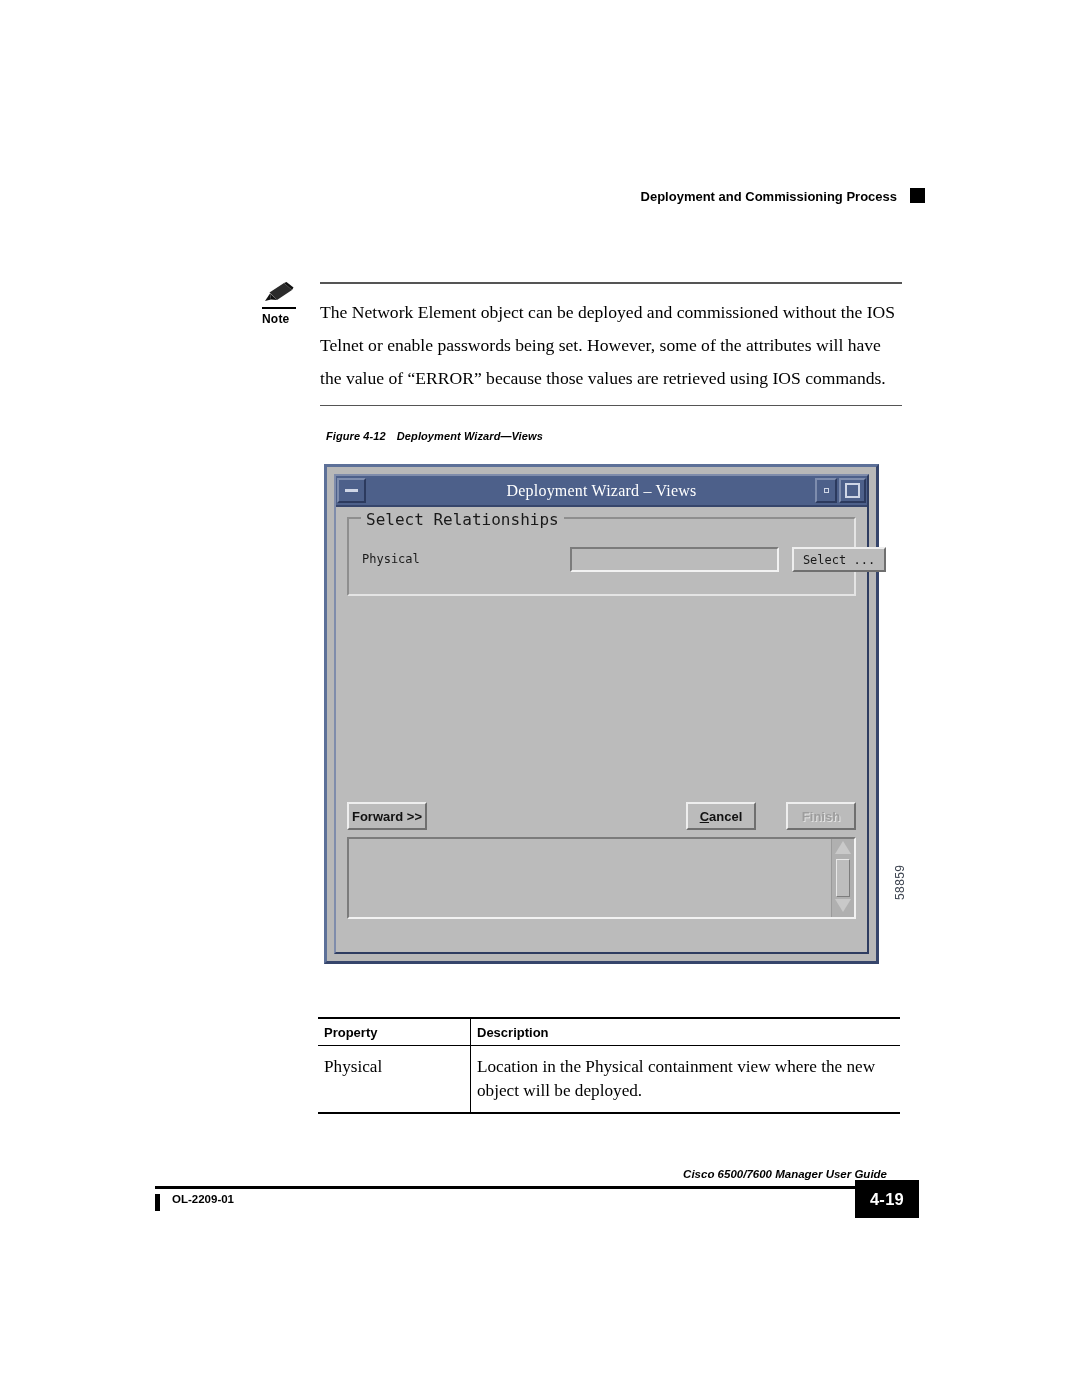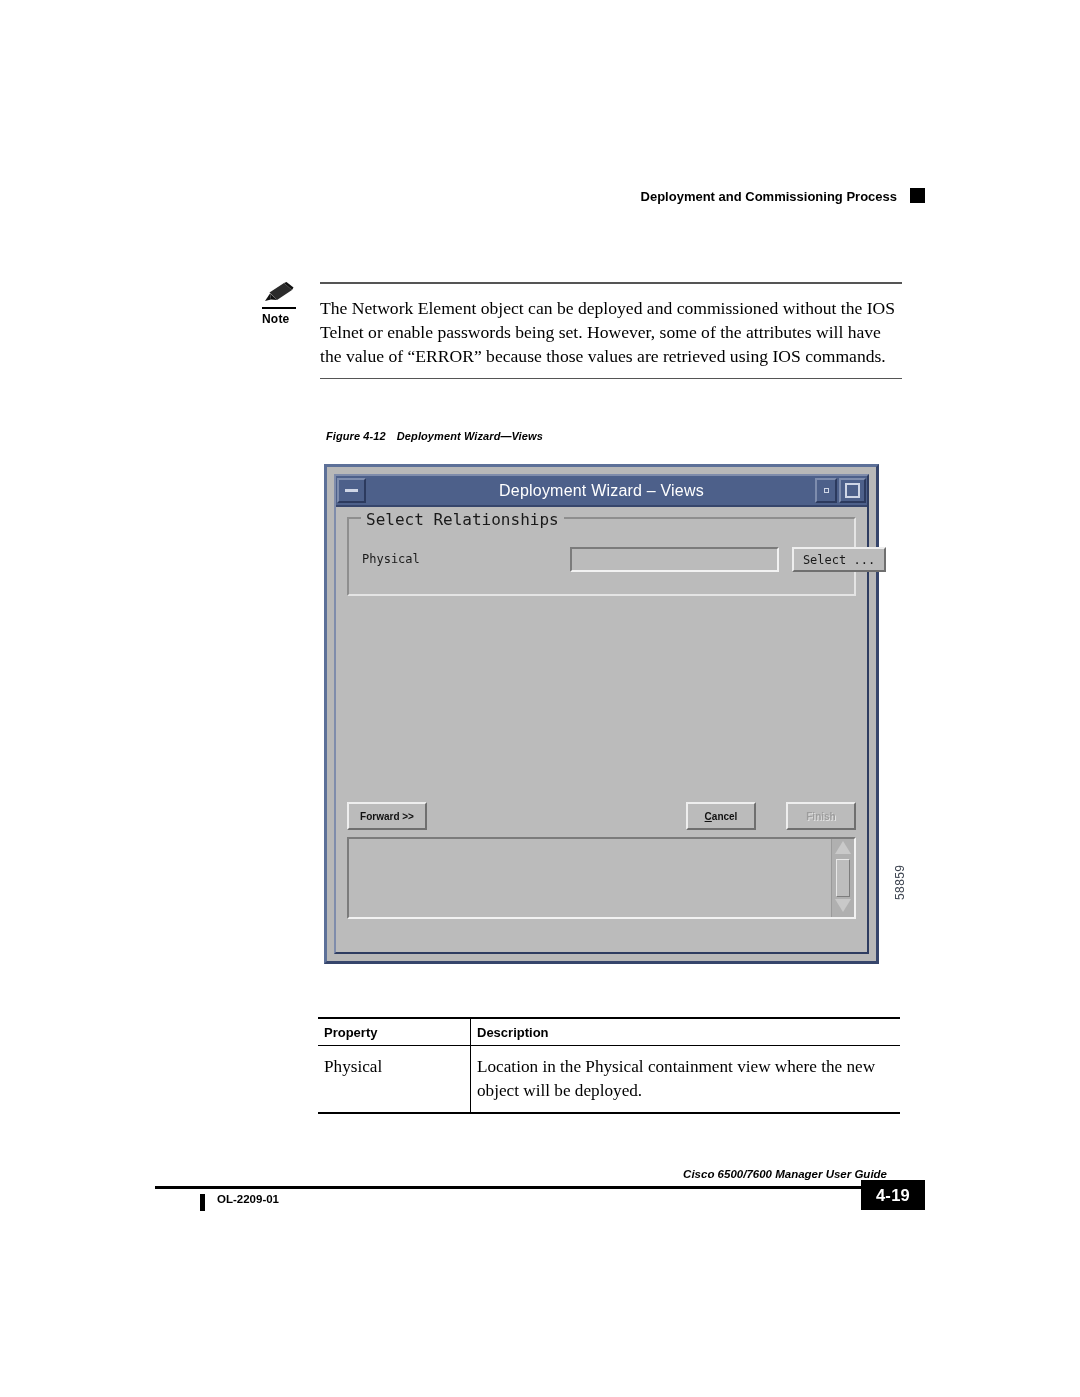--- a/index.html
+++ b/index.html
@@ -116,21 +116,21 @@
     width: 582px;
   }
   .note-rule {
     width: 100%;
     height: 1.6px;
     background: #555;
   }
   .note-text {
     font-family: "Liberation Serif", "DejaVu Serif", serif;
     font-size: 17.6px;
-    line-height: 24px;
+    line-height: 33px;
     padding: 12px 0 10px 0;
     text-align: left;
   }
 
   
   .figure-caption {
     position: absolute;
     left: 326px;
     top: 430px;
     font-family: "Liberation Sans", "DejaVu Sans", sans-serif;
@@ -199,21 +199,21 @@
   .tb-min .bar { width: 13px; height: 3px; background: #cfd6e6; }
   .tb-restore { width: 22px; height: 25px; margin-left: auto; }
   .tb-restore .sq { width: 5px; height: 5px; border: 1.5px solid #cfd6e6; box-sizing: border-box; }
   .tb-max { width: 27px; height: 25px; margin-right: 1px; margin-left: 2px; }
   .tb-max .sq { width: 15px; height: 15px; border: 2px solid #cfd6e6; box-sizing: border-box; }
   .tb-title {
     position: absolute;
     left: 0; right: 0;
     text-align: center;
     color: #ffffff;
-    font-family: Liberation Sans, sans-serif;
+    font-family: Liberation Serif, serif;
     font-size: 16px;
     letter-spacing: .2px;
     pointer-events: none;
   }
 
   
   .dlg-client {
     position: absolute;
     left: 0; right: 0;
     top: 31px; bottom: 0;
@@ -305,21 +305,21 @@
     top: 0;
     height: 28px;
     background: #bbbbbb;
     border-top: 2px solid #eeeeee;
     border-left: 2px solid #eeeeee;
     border-right: 2px solid #6f6f6f;
     border-bottom: 2px solid #6f6f6f;
     box-sizing: border-box;
     font-family: "Liberation Sans", "DejaVu Sans", sans-serif;
     font-weight: bold;
-    font-size: 10px;
+    font-size: 13px;
     color: #111111;
     display: flex;
     align-items: center;
     justify-content: center;
     cursor: default;
     white-space: nowrap;
   }
   .btn-forward { left: 0; width: 80px; }
   .btn-cancel  { right: 100px; width: 70px; }
   .btn-finish  { right: 0; width: 70px; color: #9d9d9d; text-shadow: 1px 1px 0 #e2e2e2; }
@@ -457,45 +457,44 @@
     position: absolute;
     left: 0;
     top: 18px;
     width: 732px;
     height: 2.5px;
     background: #000;
   }
   .ftr-row2 {
     position: relative;
     height: 30px;
-    margin-left: 45px;
   }
   .ftr-tick {
     position: absolute;
     left: 0;
     top: 4px;
     width: 5px;
     height: 17px;
     background: #000;
   }
   .ftr-docid {
     position: absolute;
     left: 17px;
     top: 3px;
     font-family: "Liberation Sans", "DejaVu Sans", sans-serif;
     font-weight: bold;
     font-size: 11.5px;
     white-space: nowrap;
   }
   .ftr-pagebox {
     position: absolute;
-    right: 0;
+    right: 6px;
     top: -10px;
     width: 64px;
-    height: 30px;
+    height: 38px;
     background: #000;
     color: #fff;
     font-family: "Liberation Sans", "DejaVu Sans", sans-serif;
     font-weight: bold;
     font-size: 16.5px;
     display: flex;
     align-items: center;
     justify-content: center;
     letter-spacing: .3px;
   }

